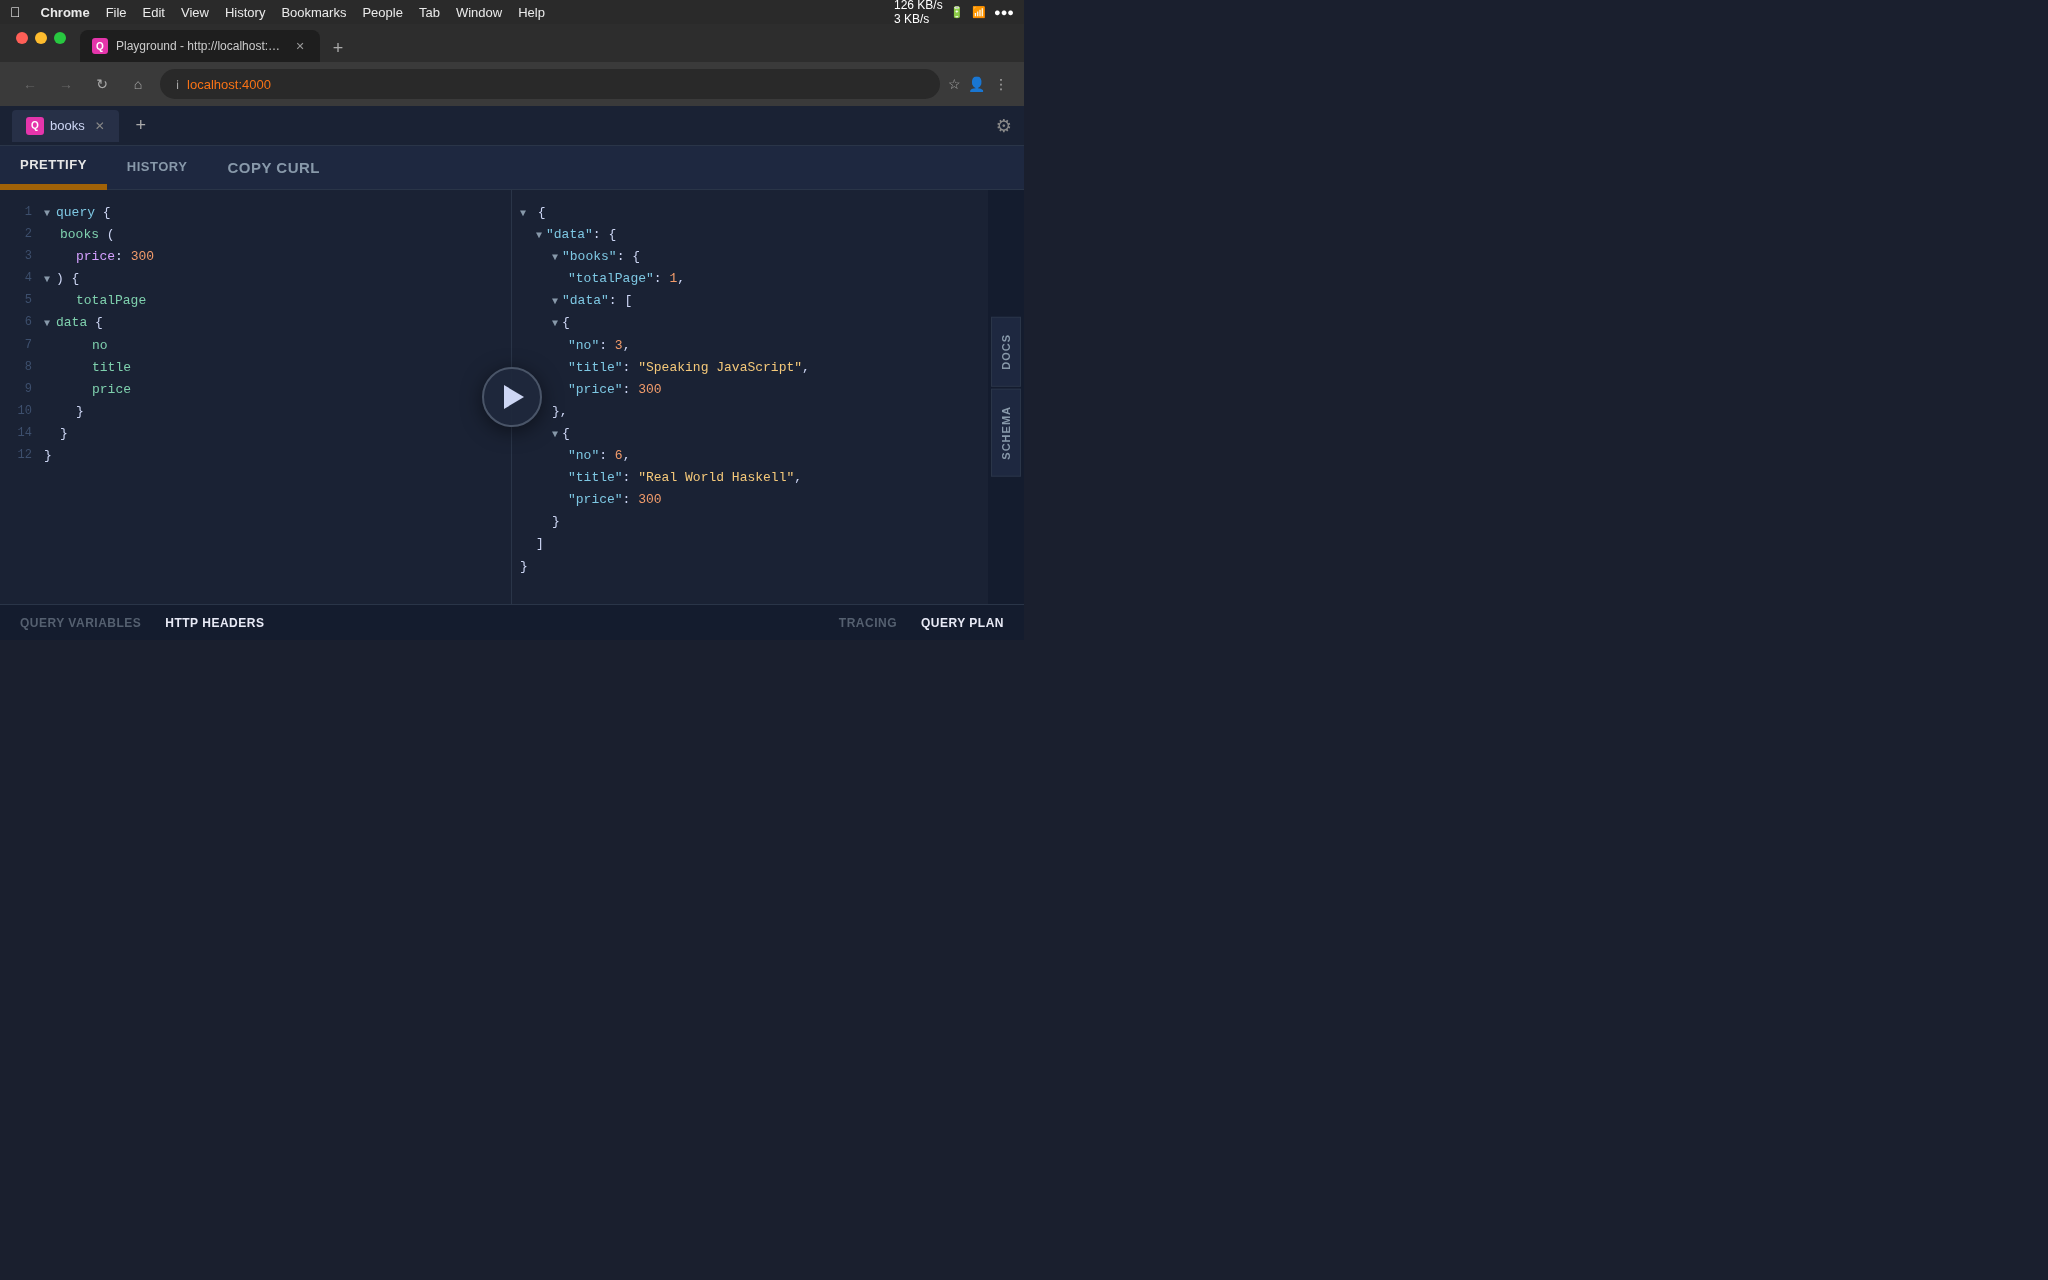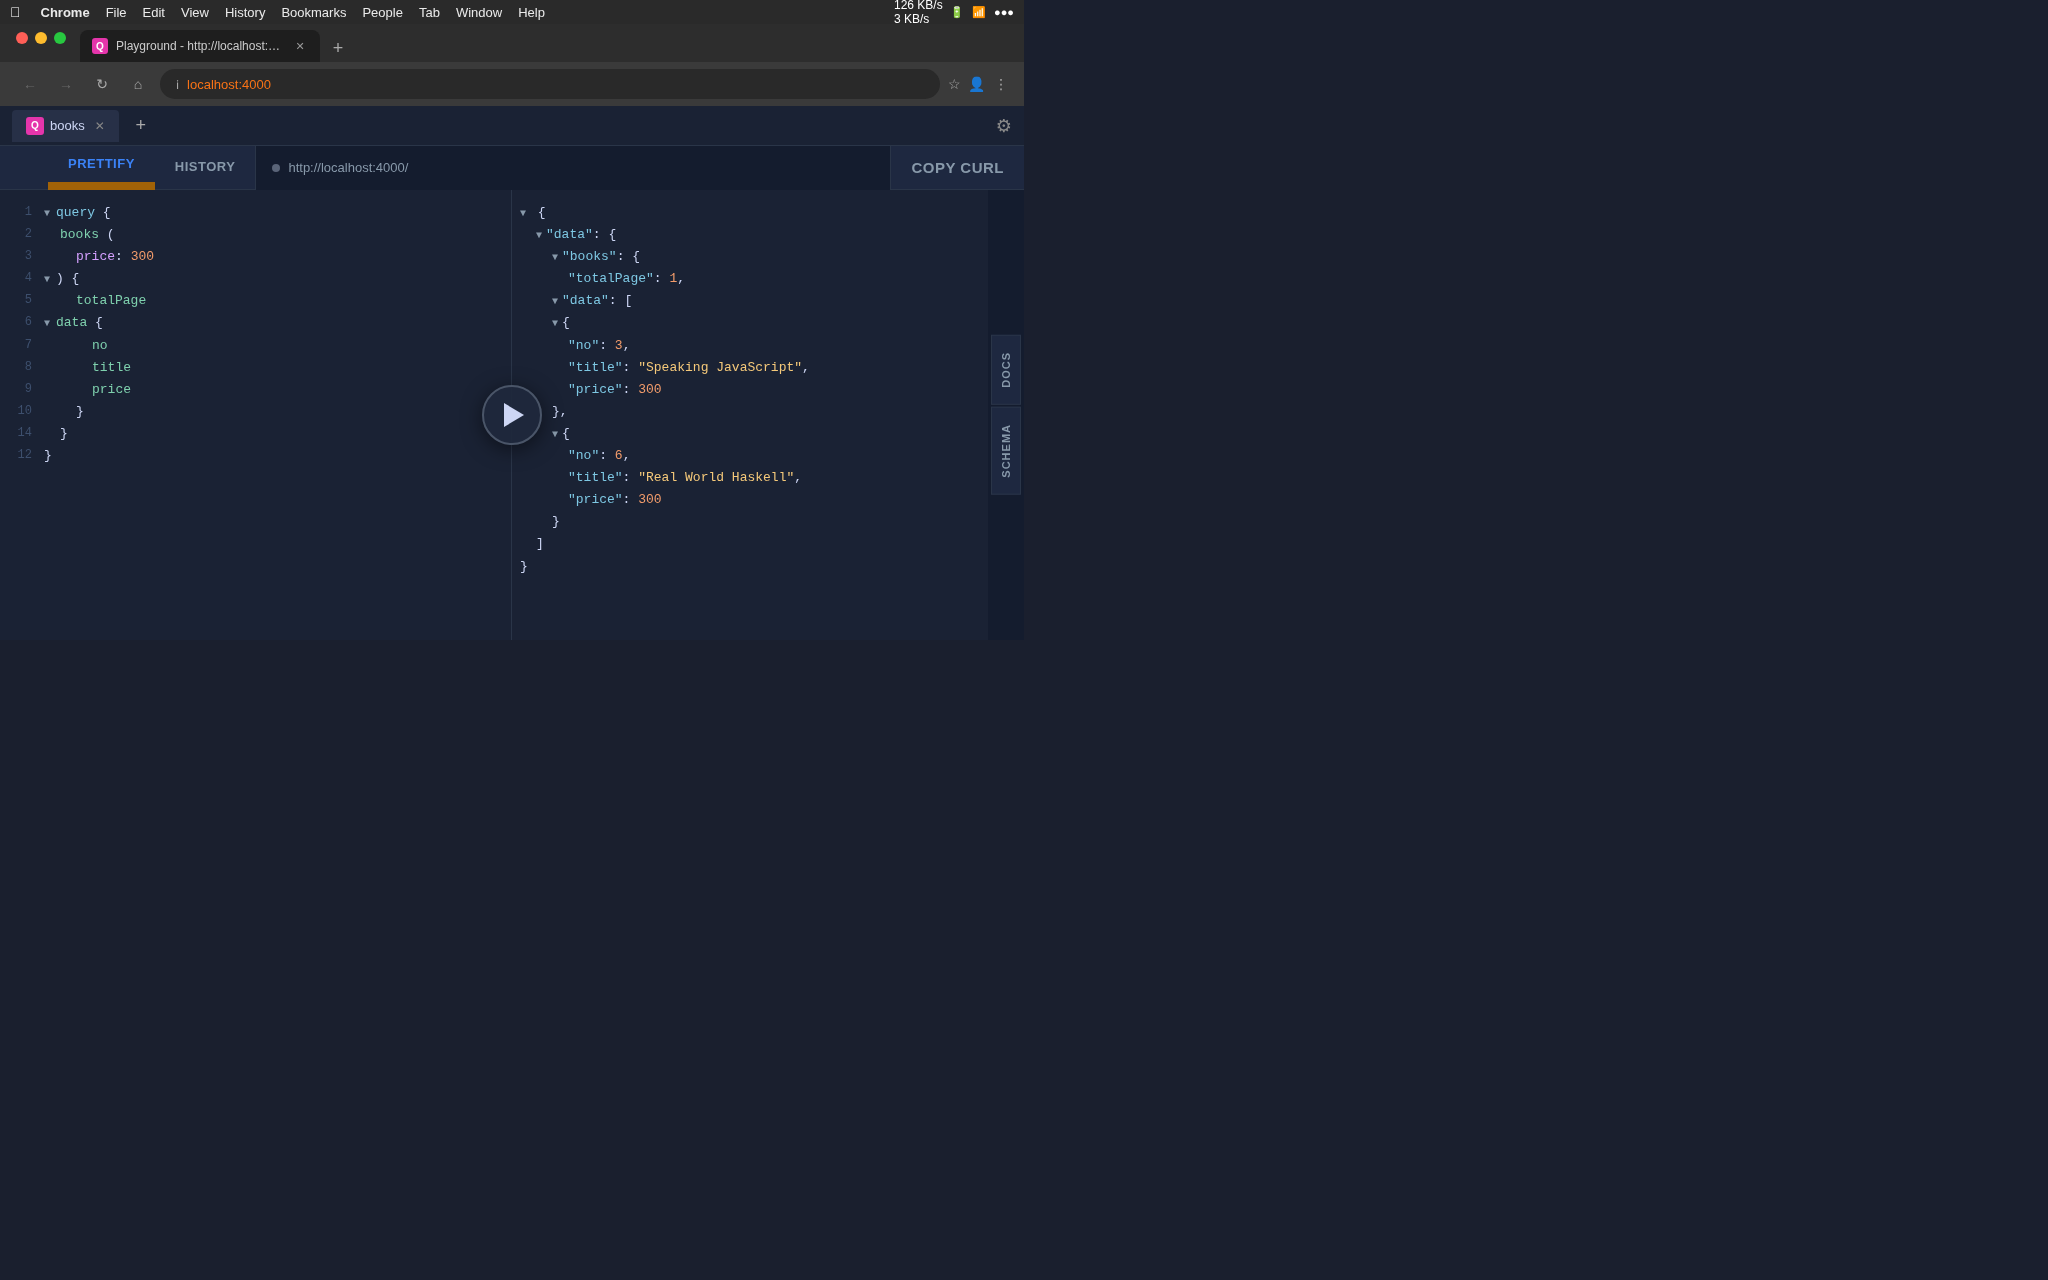--- a/index.html
+++ b/index.html
@@ -192,23 +192,22 @@
       height: 44px;
       display: flex; align-items: center;
       font-size: 13px;
       font-weight: 600;
       color: #8899aa;
       cursor: pointer;
       letter-spacing: 0.5px;
       border-bottom: 3px solid transparent;
     }
     .toolbar-btn.active {
-      color: #3b82f6;
-      border-bottom: 8px solid #a16207;
-      margin-left: 48px;
+      color: #e5e5e5;
+      border-bottom: 6px solid #a16207;
     }
     .toolbar-url {
       flex: 1;
       display: flex; align-items: center; gap: 8px;
       background: #141c2e;
       height: 44px;
       padding: 0 16px;
       border-left: 1px solid #2a3548;
       border-right: 1px solid #2a3548;
     }
@@ -441,24 +440,20 @@
     <span class="pg-settings-icon">⚙</span>
   </div>
 
   <div class="playground-toolbar">
     <div class="toolbar-btn active">
       <span>PRETTIFY</span>
     </div>
     <div class="toolbar-btn">
       <span>HISTORY</span>
     </div>
-    <div class="toolbar-url">
-      <span class="url-dot"></span>
-      <span class="url-text">http://localhost:4000/</span>
-    </div>
     <div class="toolbar-copy-curl">
       <span>COPY CURL</span>
     </div>
   </div>
 
   <div class="playground-main">
 
     <div class="query-editor">
 
       <div class="code-line">
@@ -654,14 +649,21 @@
         </span>
       </div>
     </div>
 
     <div class="side-tabs">
       <div class="side-tab">DOCS</div>
       <div class="side-tab">SCHEMA</div>
     </div>
   </div>
 
+  <div class="playground-bottom">
+    <span class="bottom-tab">QUERY VARIABLES</span>
+    <span class="bottom-tab active">HTTP HEADERS</span>
+    <div class="bottom-spacer"></div>
+    <span class="bottom-tab">TRACING</span>
+    <span class="bottom-tab active">QUERY PLAN</span>
+  </div>
 
 </div>
 
 </body></html>

